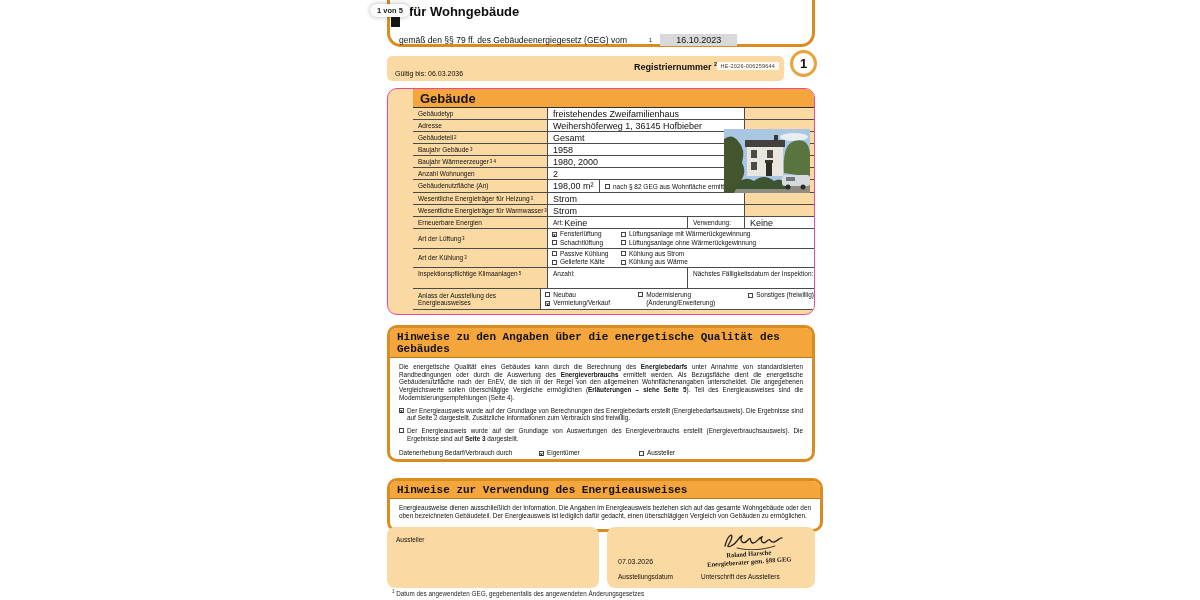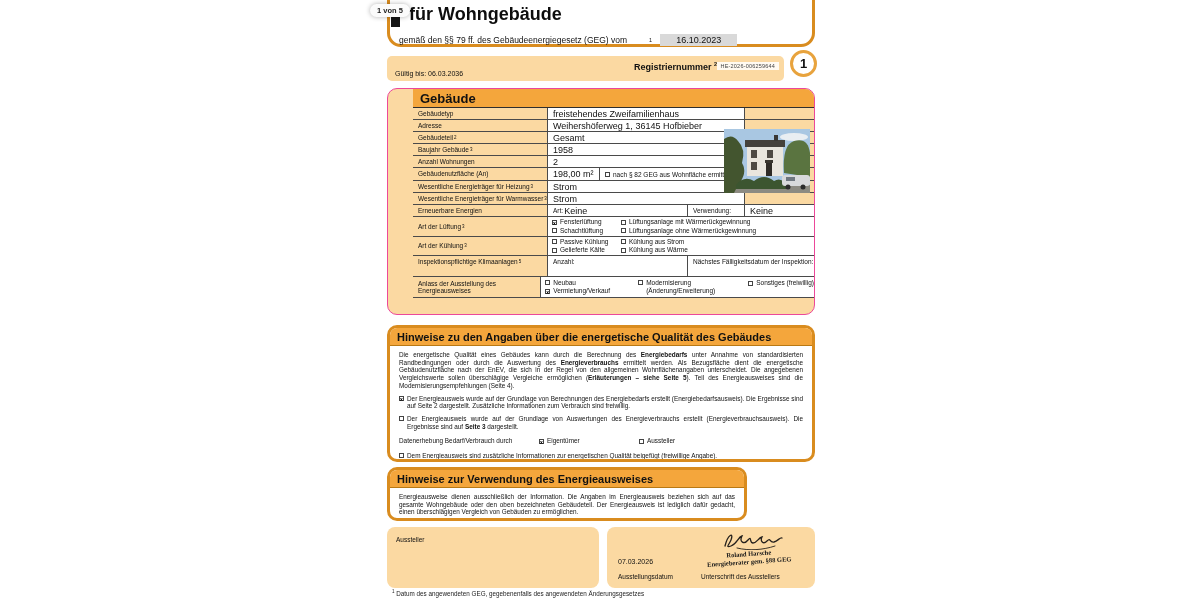--- a/index.html
+++ b/index.html
@@ -5,21 +5,21 @@
   * { margin:0; padding:0; box-sizing:border-box; }
   html,body { width:1200px; height:600px; background:#fff; font-family:"Liberation Sans", sans-serif; color:#111; }
   .canvas { position:relative; width:1200px; height:600px; background:#fff; overflow:hidden; }
   .page { position:absolute; left:383px; top:0; width:434px; height:600px; }
 
   
   .header-box { position:absolute; left:4px; top:-16px; width:428px; height:63px;
     border:3px solid #D98C1F; border-radius:14px; background:#fff; z-index:1; }
   .title-line { position:absolute; left:12px; top:17px; display:flex; align-items:flex-end; white-space:nowrap; }
   .title-big { font-size:29px; font-weight:bold; letter-spacing:0.5px; line-height:29px; color:#0d0d0d; }
-  .title-small { font-size:18px; font-weight:bold; margin-left:7px; padding-bottom:2px; color:#0d0d0d; }
+  .title-small { font-size:13px; font-weight:bold; margin-left:7px; padding-bottom:2px; color:#0d0d0d; }
   .law-line { position:absolute; left:9px; top:47px; display:flex; align-items:center; font-size:8.5px; white-space:nowrap; }
   .law-sup { font-size:5.5px; margin-left:22px; vertical-align:top; }
   .law-date { margin-left:8px; background:#D9D9D9; padding:1px 16px; font-size:9px; }
 
   
   .pager-pill { position:absolute; left:-13px; top:4px; z-index:3; background:#fbfbfb;
     border-radius:8px; padding:2px 7px; font-size:7.5px; font-weight:bold; color:#222;
     box-shadow:0 0 5px rgba(0,0,0,0.3); }
   .viewer-artifact { position:absolute; left:8px; top:13px; width:9px; height:14px; background:#151515; z-index:2; }
 
@@ -49,21 +49,21 @@
   .strip { flex:1; }
   .vc-full { flex:1; }
   .cb { display:inline-block; flex:none; width:5px; height:5px; border:1px solid #444; background:#fff;
     font:bold 5px/4px "Liberation Sans", sans-serif; text-align:center; color:#000; margin-right:3px; }
   .optcol { display:flex; flex-direction:column; justify-content:center; font-size:6.5px; line-height:8.5px; }
   .opt { display:flex; align-items:center; white-space:nowrap; }
   .photo { position:absolute; left:336px; top:40px; width:86px; height:64px; display:block; }
 
   
   .hint-box { position:absolute; left:4px; border:3px solid #D98C1F; border-radius:10px; background:#fff; overflow:hidden; }
-  .hint-header { background:#F4A63C; font-size:11px; font-weight:bold; padding:3px 0 2px 7px; border-bottom:1px solid #b97914; }
+  .hint-header { background:#F4A63C; font-size:11px; font-weight:bold; padding:3px 0 2px 7px; border-bottom:1px solid #b97914;font-family:Liberation Mono, monospace; }
   .hint-body { padding:5px 9px 4px 9px; font-size:6.4px; line-height:7.7px; text-align:justify; }
   .hint-item { display:flex; margin-top:5px; }
   .hint-item .cb { margin-top:1px; }
   .hint-item .txt { flex:1; text-align:justify; }
   .daten-row { display:flex; align-items:center; margin-top:7px; font-size:6.4px; }
 
   
   .issuer-box { position:absolute; left:4px; top:527px; width:212px; height:61px; background:#FBD9A2; border-radius:8px; }
   .issuer-label { position:absolute; left:9px; top:9px; font-size:6.5px; }
   .issuer-lines { position:absolute; left:30px; right:6px; top:5px; text-align:center; font-size:7.5px; line-height:10.3px; }
@@ -132,20 +132,28 @@
         </div>
         <div class="vc vc-std">Gesamt</div>
         <div class="strip"></div>
       </div>
       <div class="row" style="height:12px">
         <div class="lc">
           <span>Baujahr Gebäude</span>
             <sup>3</sup>
         </div>
         <div class="vc vc-std">1958</div>
+        <div class="strip"></div>
+      </div>
+      <div class="row" style="height:12px">
+        <div class="lc">
+          <span>Baujahr Wärmeerzeuger</span>
+            <sup>3 4</sup>
+        </div>
+        <div class="vc vc-std">1980, 2000</div>
         <div class="strip"></div>
       </div>
       <div class="row" style="height:12px">
         <div class="lc">Anzahl Wohnungen</div>
         <div class="vc vc-std">2</div>
         <div class="strip"></div>
       </div>
       <div class="row" style="height:13px">
         <div class="lc">Gebäudenutzfläche (An)</div>
         <div class="vc" style="width:52px;border-right:1px solid #4a4a4a">198,00 m²</div>
@@ -318,21 +326,21 @@
               <span>Aussteller</span>
             </span>
         </div>
         <div class="hint-item" style="margin-top:7px">
           <span class="cb"></span>
           <span class="txt" style="text-align:left">Dem Energieausweis sind zusätzliche Informationen zur energetischen Qualität beigefügt (freiwillige Angabe).</span>
         </div>
       </div>
     </div>
 
-    <div class="hint-box" style="top:467px;width:360px;height:54px">
+    <div class="hint-box" style="top:478px;width:436px;height:54px">
       <div class="hint-header">Hinweise zur Verwendung des Energieausweises</div>
       <div class="hint-body">Energieausweise dienen ausschließlich der Information. Die Angaben im Energieausweis beziehen sich auf das gesamte Wohngebäude oder den oben bezeichneten Gebäudeteil. Der Energieausweis ist lediglich dafür gedacht, einen überschlägigen Vergleich von Gebäuden zu ermöglichen.</div>
     </div>
 
     <div class="issuer-box">
       <div class="issuer-label">Aussteller</div>
     </div>
 
     <div class="sig-box">
       <svg class="sig-svg" width="66" height="20" viewBox="0 0 66 20">

